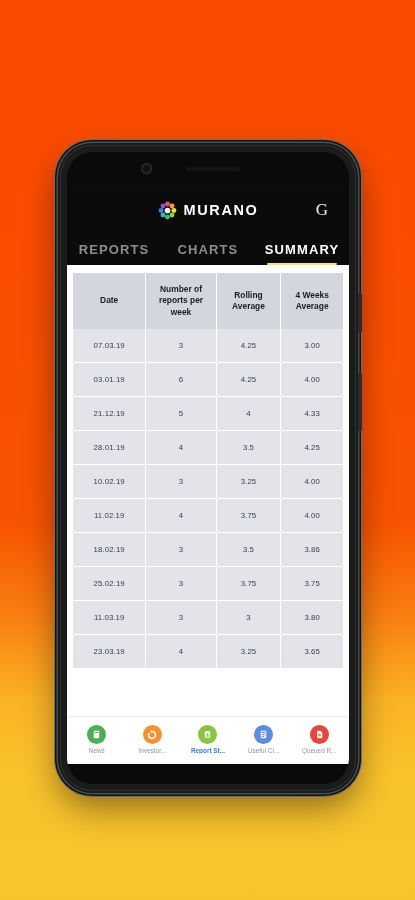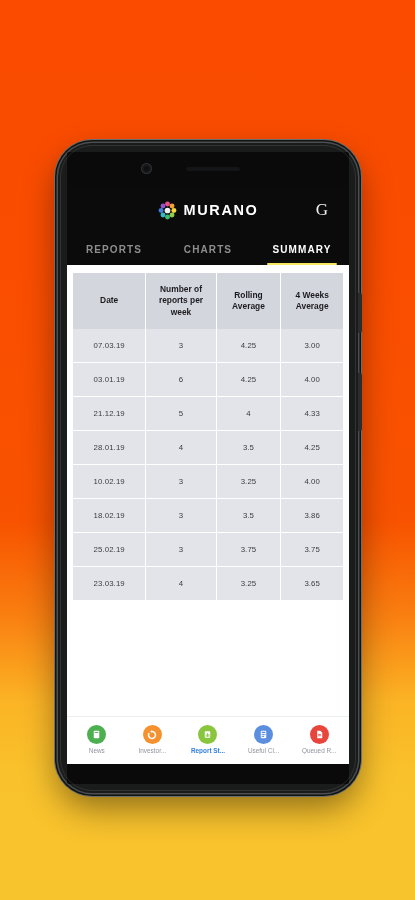--- a/index.html
+++ b/index.html
@@ -48,21 +48,21 @@
     background: #2a2d2d;
   }
   .side-btn.power { top: 230px; height: 58px; }
   .side-btn.vol   { top: 150px; height: 40px; }
 
   
   .screen {
     position: absolute;
     left: 9px; top: 9px;
     width: 282px; height: 632px;
-    border-radius: 3px;
+    border-radius: 26px;
     background: #0b0b0c;
     overflow: hidden;
     display: flex;
     flex-direction: column;
   }
 
   
   .bezel-top {
     height: 34px;
     background: #0a0a0b;
@@ -130,21 +130,21 @@
     display: flex;
     flex: 0 0 auto;
   }
   .tab {
     flex: 1;
     display: flex;
     align-items: center;
     justify-content: center;
     position: relative;
     color: #8d8d8d;
-    font-size: 10px;
+    font-size: 13px;
     letter-spacing: 1.1px;
     font-weight: bold;
   }
   .tab.active { color: #ffffff; }
   .tab.active::after {
     content: "";
     position: absolute;
     left: 12px; right: 12px; bottom: 0;
     height: 2.5px;
     background: #f5e663;
@@ -322,30 +322,42 @@
             <td>3.5</td>
             <td>4.25</td>
           </tr>
           <tr>
             <td>10.02.19</td>
             <td>3</td>
             <td>3.25</td>
             <td>4.00</td>
           </tr>
           <tr>
+            <td>11.02.19</td>
+            <td>4</td>
+            <td>3.75</td>
+            <td>4.00</td>
+          </tr>
+          <tr>
             <td>18.02.19</td>
             <td>3</td>
             <td>3.5</td>
             <td>3.86</td>
           </tr>
           <tr>
             <td>25.02.19</td>
             <td>3</td>
             <td>3.75</td>
             <td>3.75</td>
+          </tr>
+          <tr>
+            <td>11.03.19</td>
+            <td>3</td>
+            <td>3</td>
+            <td>3.80</td>
           </tr>
           <tr>
             <td>23.03.19</td>
             <td>4</td>
             <td>3.25</td>
             <td>3.65</td>
           </tr>
         </tbody>
       </table>
     </div>

